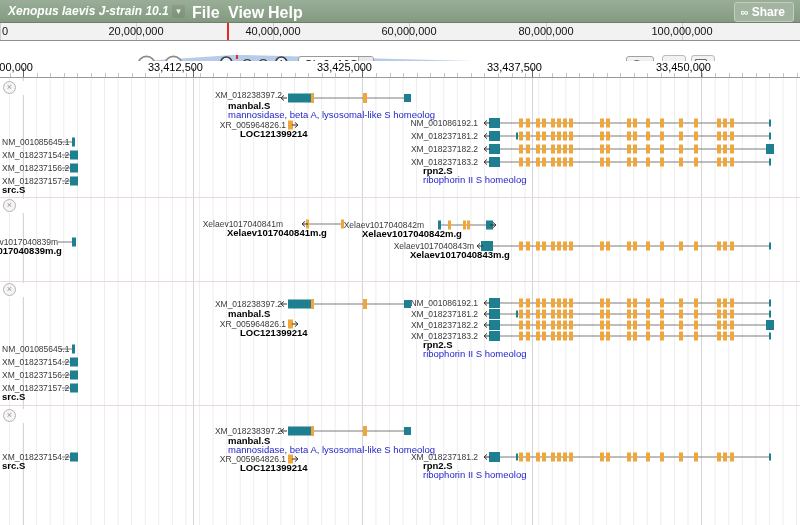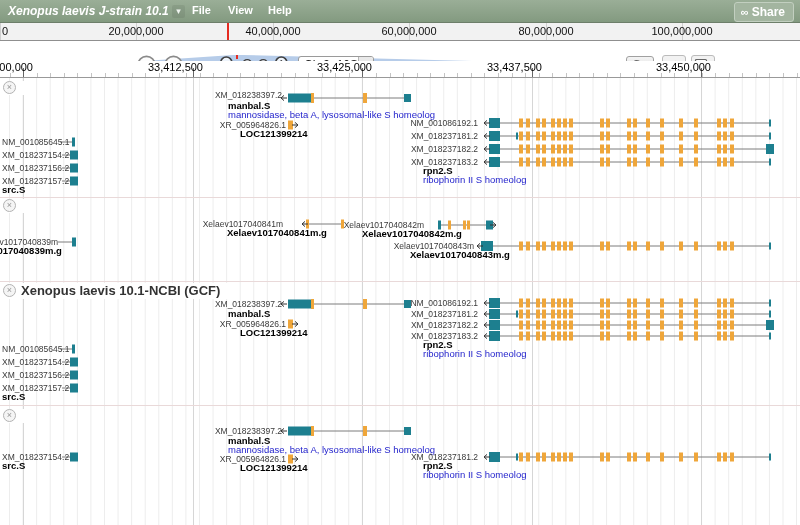--- a/index.html
+++ b/index.html
@@ -5,21 +5,21 @@
   html,body{margin:0;padding:0;background:#fff;}
   #app{position:relative;width:800px;height:525px;overflow:hidden;background:#fff;
        font-family:"Liberation Sans",sans-serif;-webkit-font-smoothing:antialiased;}
 
   
   #menubar{position:absolute;top:0;left:0;width:800px;height:22px;
            background:linear-gradient(#9aae97,#839a80);border-bottom:1px solid #6d7f6a;}
   #app-title{position:absolute;left:8px;top:4px;color:#fff;font-size:12px;font-weight:bold;font-style:italic;}
   #assembly-caret{position:absolute;left:172px;top:5px;width:13px;height:13px;color:#eef3ee;
                   font-size:9px;line-height:13px;text-align:center;background:rgba(0,0,0,.07);border-radius:2px;cursor:pointer;}
-  .menu-item{position:absolute;top:4px;color:#fff;font-size:11px;font-weight:bold;cursor:pointer;}
+  .menu-item{position:absolute;top:4px;color:#fff;font-size:16px;font-weight:bold;cursor:pointer;}
   #menu-file{left:192px;} #menu-view{left:228px;} #menu-help{left:268px;}
   #share-btn{position:absolute;right:6px;top:2px;height:16px;padding:1px 8px 1px 6px;background:#a3b5a0;
              border:1px solid #c2cfc0;border-radius:3px;color:#fff;font-size:12px;font-weight:bold;
              display:flex;align-items:center;gap:4px;cursor:pointer;}
   #share-btn .linkicon{font-size:11px;font-weight:bold;letter-spacing:-1px;}
 
   
   #overview{position:absolute;top:23px;left:0;width:800px;height:17px;background:#f2f2f2;
             border-bottom:1px solid #8f8f8f;overflow:hidden;cursor:pointer;}
   .ov-label{position:absolute;top:2px;font-size:11px;color:#111;white-space:nowrap;}
@@ -715,20 +715,19 @@
         </g>
       </svg>
   <div class="track-header" style="top: 3px;">
         <span class="closeicon">×</span>
       </div>
       <div class="track-header" style="top: 121px;">
         <span class="closeicon">×</span>
       </div>
       <div class="track-header" style="top: 205px;">
         <span class="closeicon">×</span>
-        <span>Xenopus laevis 10.1-NCBI (GCF)</span>
       </div>
       <div class="track-header" style="top: 331px;">
         <span class="closeicon">×</span>
       </div>
     </div>
 
 </div>
 
 </body></html>

